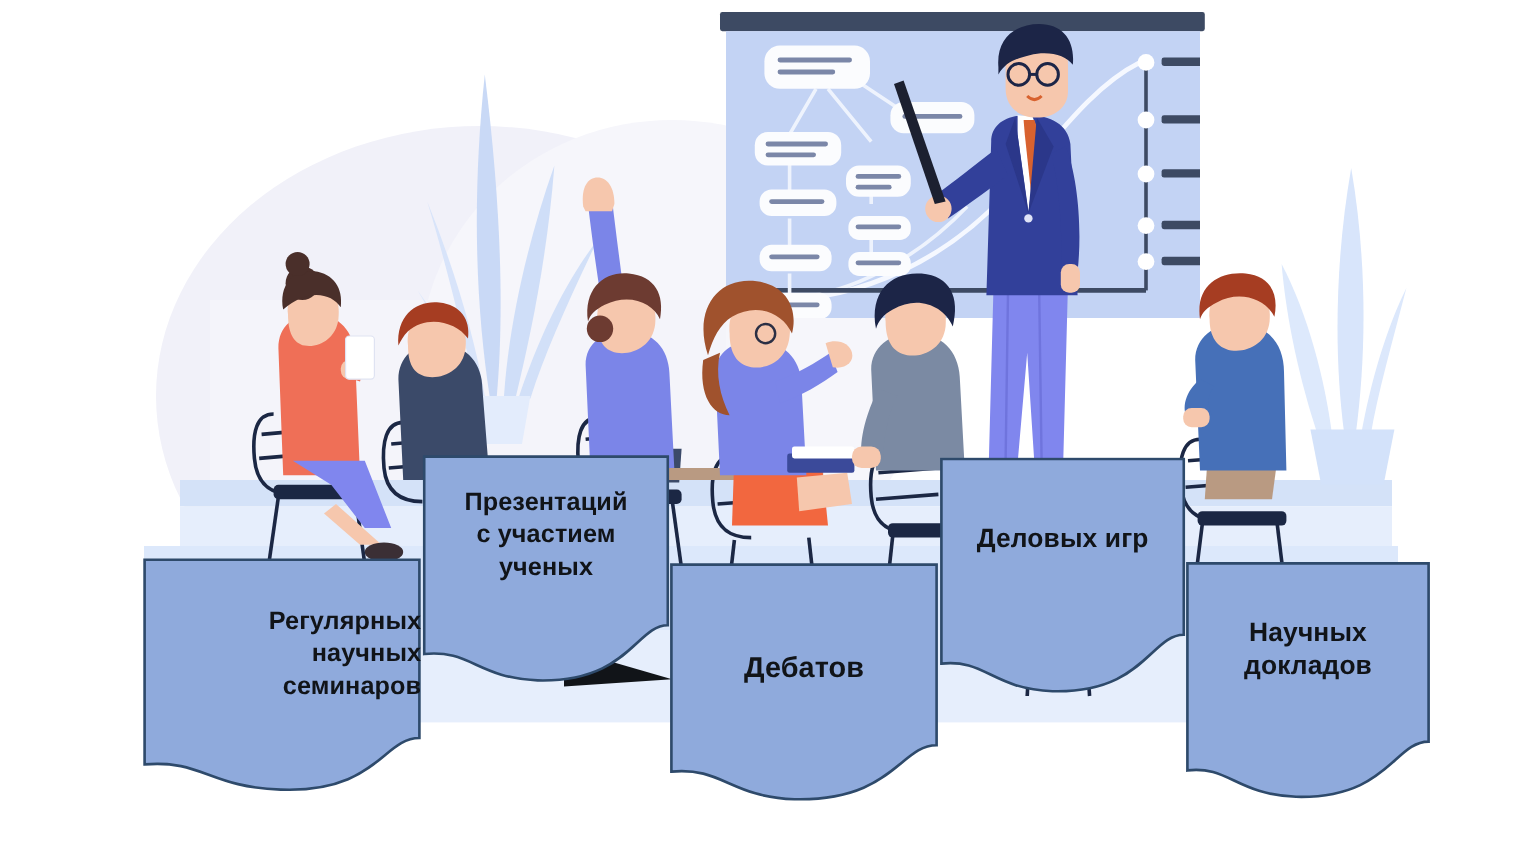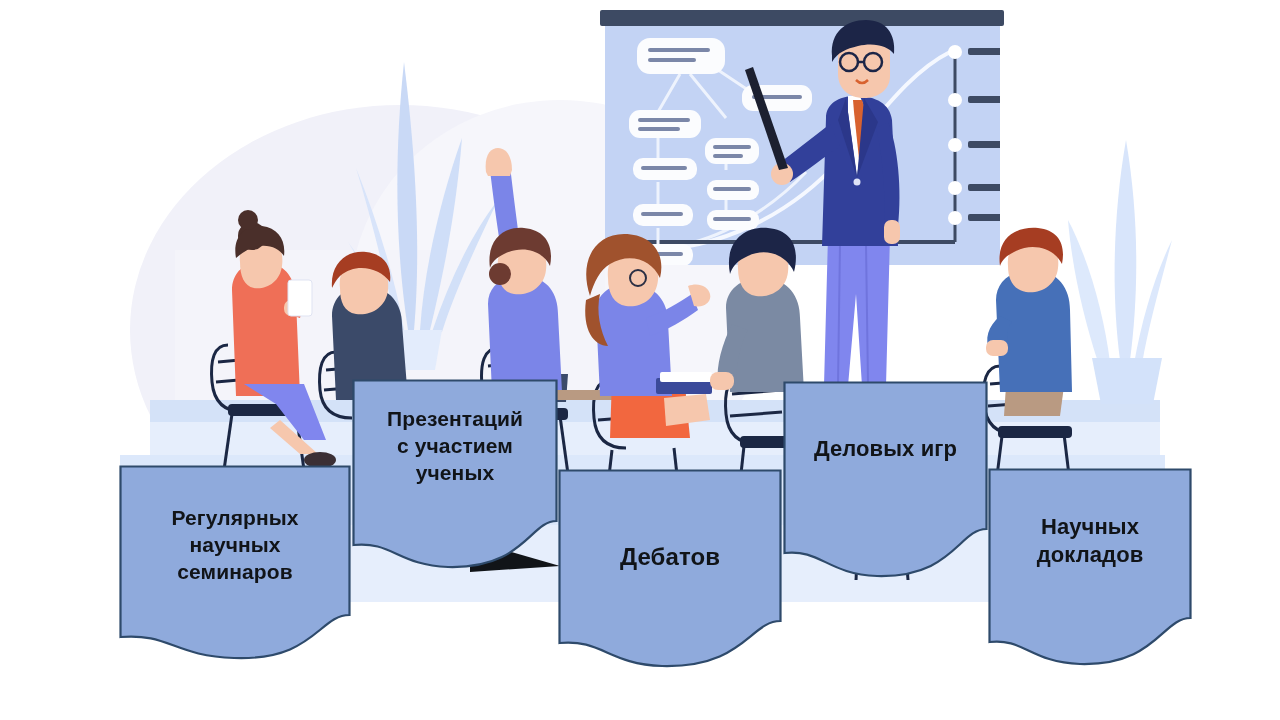--- a/index.html
+++ b/index.html
@@ -338,21 +338,21 @@
         <line x1="900" y1="470" x2="908" y2="580"></line>
       </g>
       <path d="M470 540 L 560 566 L 470 572 Z" fill="#111418"></path>
     </g>
   </svg>
 
   <div class="banner" style="left:119px; top:465px; width:232px; height:195px;">
     <svg viewBox="0 0 232 195" preserveAspectRatio="none">
       <path d="M1.5 1.5 H230.5 V150 C 200 150 195 196 115 193 C 55 191 50 168 1.5 172 Z" fill="#8faadc" stroke="#2e4a6b" stroke-width="2.2"></path>
     </svg>
-    <div class="banner-label" style="top:40px; font-size:21px;">Регулярных
+    <div class="banner-label" style="top:40px; font-size:21px;text-align:right;">Регулярных
 научных
 семинаров</div>
   </div>
 
   <div class="banner" style="left:558px; top:469px; width:224px; height:201px;">
     <svg viewBox="0 0 224 201" preserveAspectRatio="none">
       <path d="M1.5 1.5 H222.5 V152 C 192 152 186 199 104 197 C 50 195 44 170 1.5 174 Z" fill="#8faadc" stroke="#2e4a6b" stroke-width="2.2"></path>
     </svg>
     <div class="banner-label" style="top:73px; font-size:24px;">Дебатов</div>
   </div>

